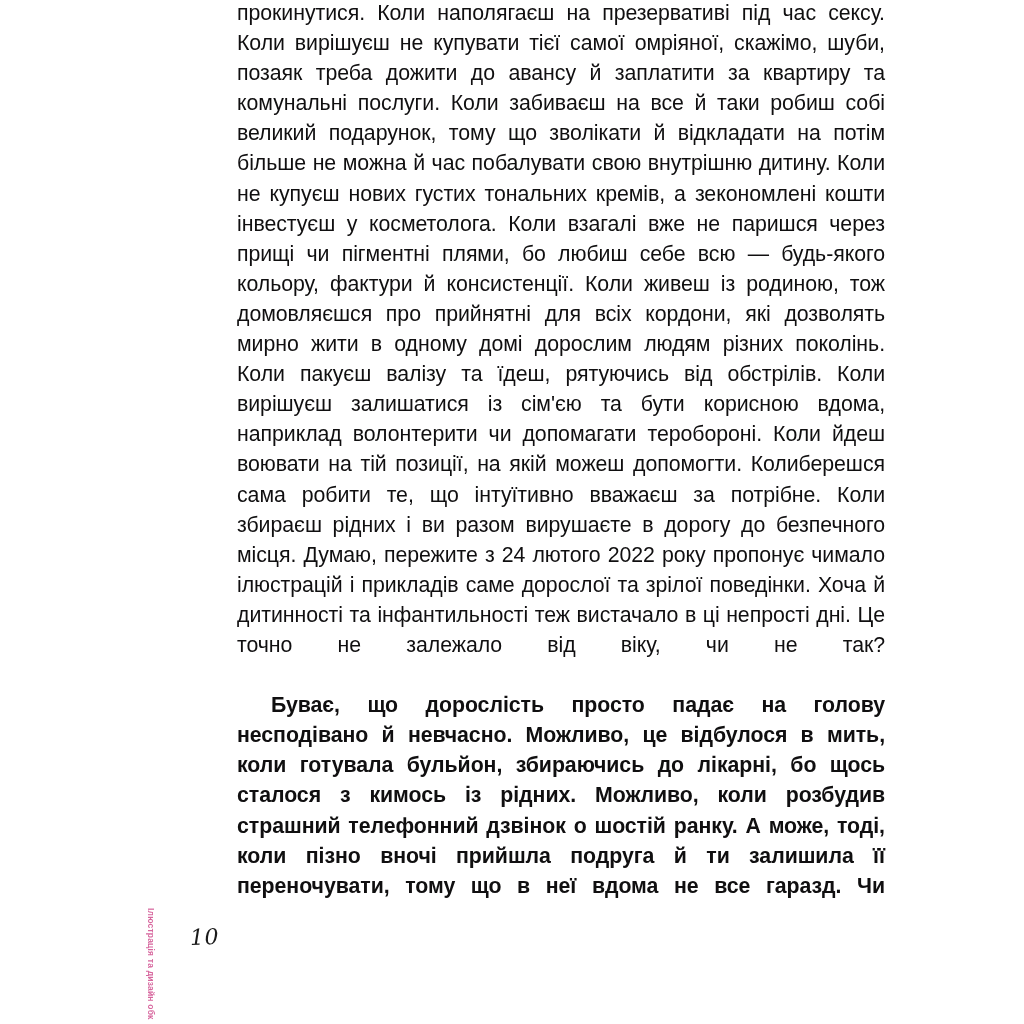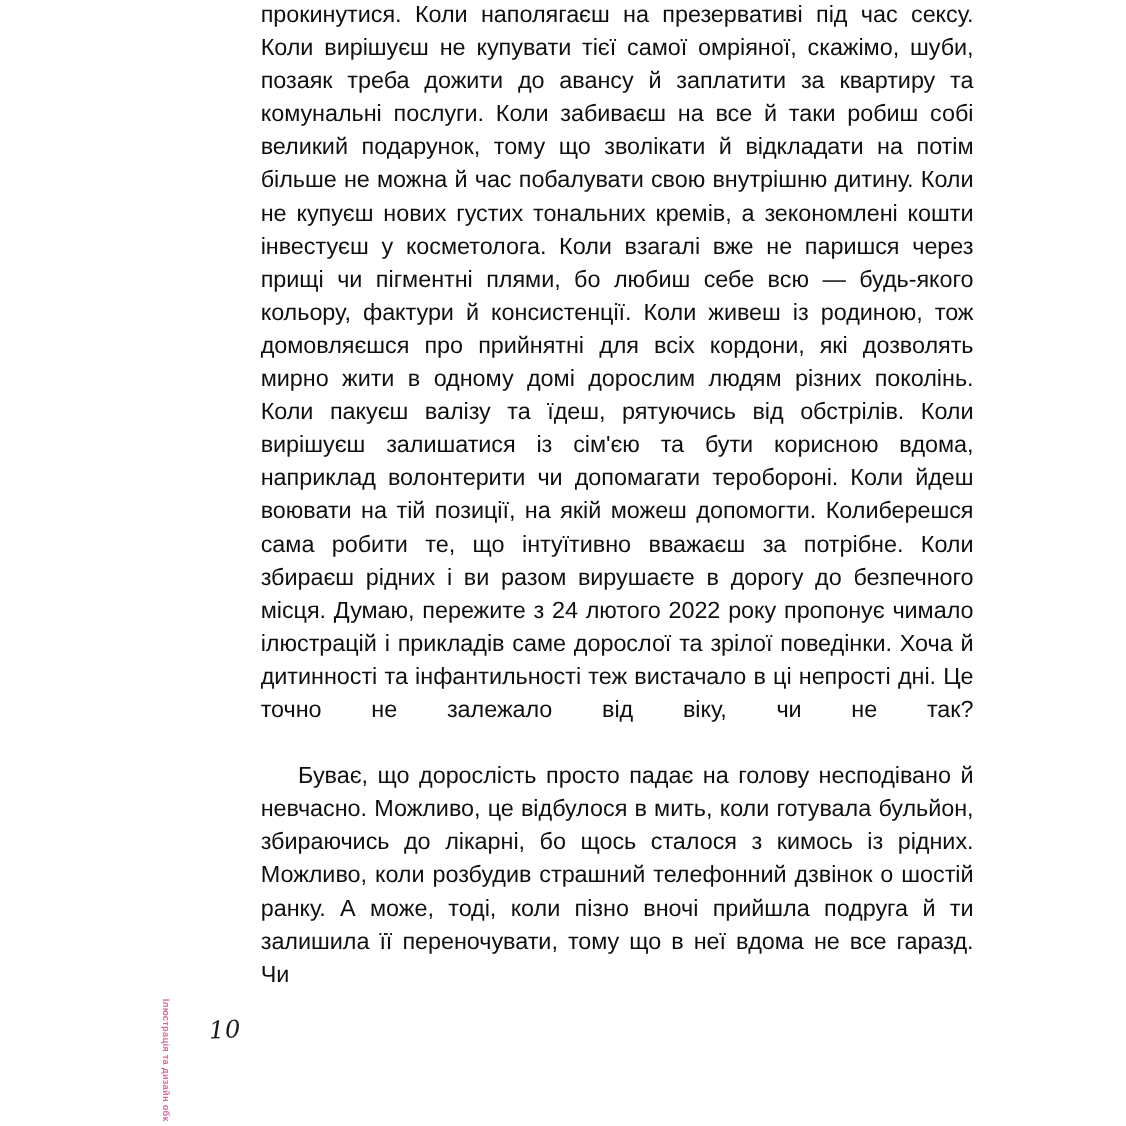--- a/index.html
+++ b/index.html
@@ -38,20 +38,21 @@
     word-spacing: 0.2px;
     -webkit-font-smoothing: antialiased;
   }
 
   .paragraph.continued {
     text-indent: 0;
   }
 
   .paragraph.indented {
     text-indent: 34px;
+    font-weight: bold;
   }
 
   
   .paragraph.flush-last::after {
     content: "";
     display: inline-block;
     width: 100%;
   }
 
   

